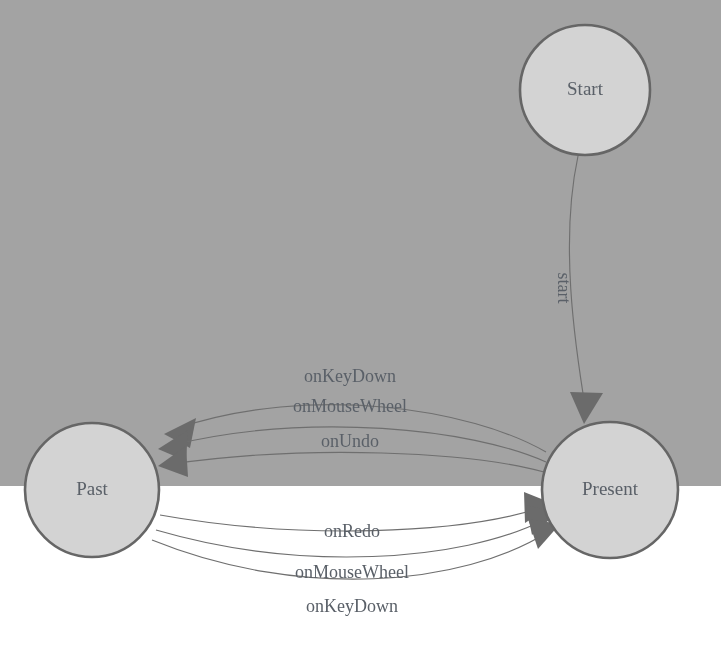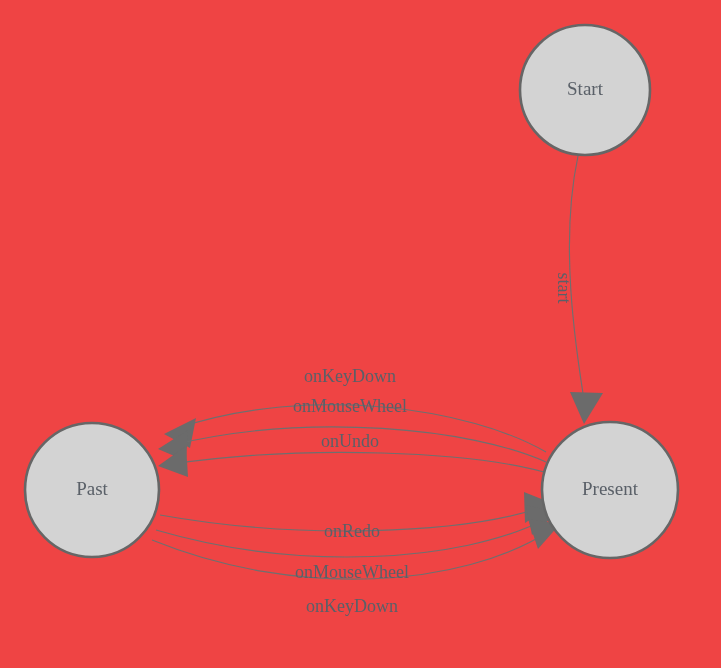--- a/index.html
+++ b/index.html
@@ -10,22 +10,22 @@
   }
   body {
     width: 721px;
     height: 670px;
     overflow: hidden;
     font-family: "Liberation Serif", "DejaVu Serif", serif;
   }
   #diagram-root {
     position: relative;
     width: 721px;
-    height: 668px;
-    background: #ef4444;
+    height: 486px;
+    background: #a3a3a3;
   }
   svg#graph {
     position: absolute;
     top: 0;
     left: 0;
     width: 721px;
     height: 670px;
     display: block;
   }
   .node-shape {

